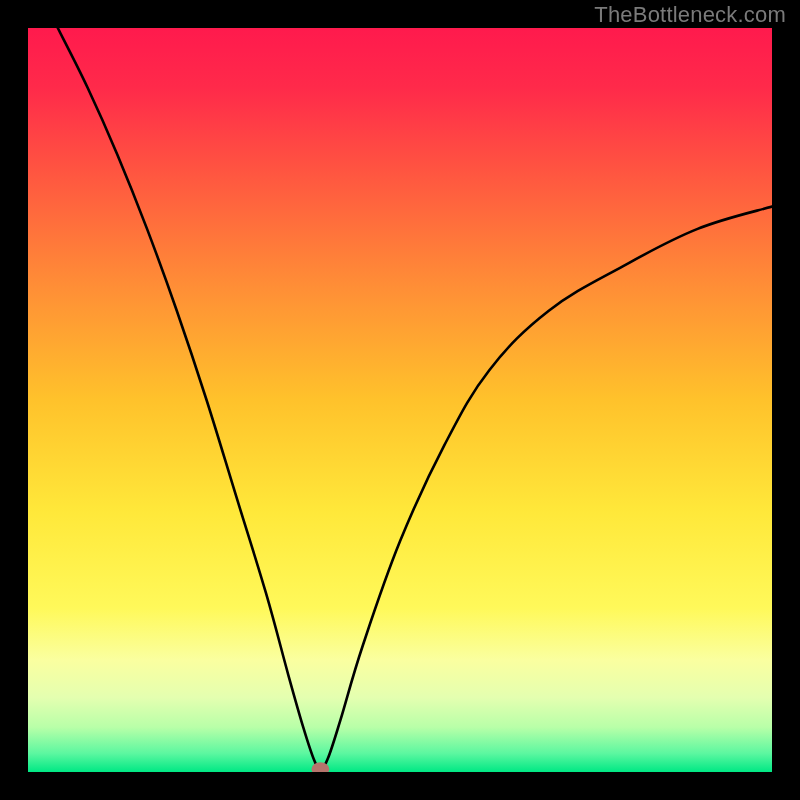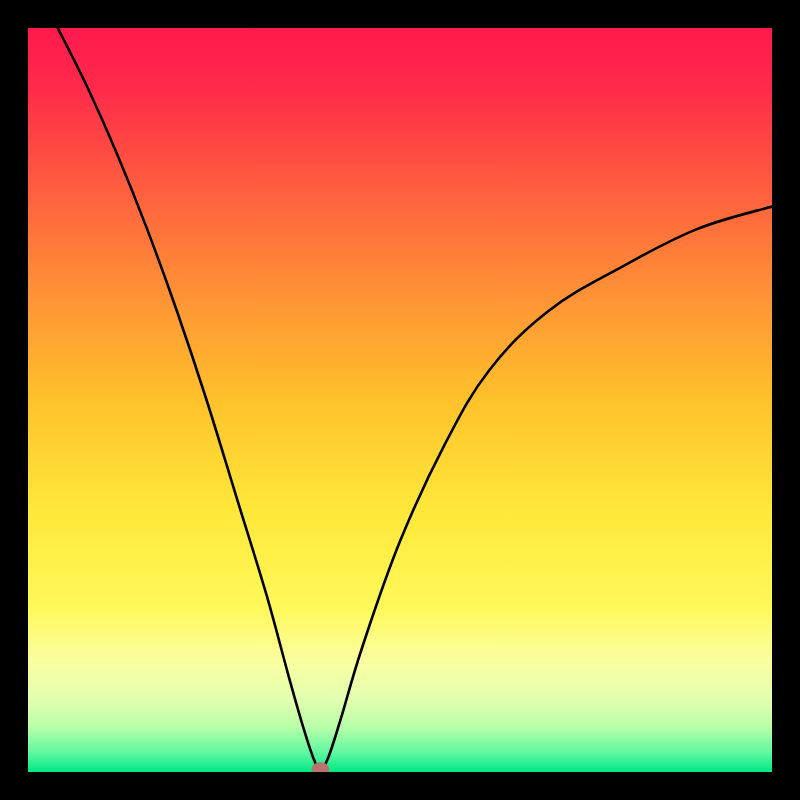--- a/index.html
+++ b/index.html
@@ -38,20 +38,21 @@
     overflow: hidden;
   }
   .plot-area svg {
     display: block;
   }
 </style>
 </head>
 <body>
 
 <div class="outer">
+  <div class="watermark">TheBottleneck.com</div>
   <div class="plot-area">
     <svg id="plot-svg" width="744" height="744" viewBox="0 0 744 744">
       <defs>
         <linearGradient id="heat" x1="0" y1="0" x2="0" y2="1">
             <stop offset="0.00%" stop-color="#ff1a4d"></stop>
             <stop offset="8.00%" stop-color="#ff2a4a"></stop>
             <stop offset="20.00%" stop-color="#ff5840"></stop>
             <stop offset="35.00%" stop-color="#ff8f36"></stop>
             <stop offset="50.00%" stop-color="#ffc22b"></stop>
             <stop offset="65.00%" stop-color="#ffe83a"></stop>

